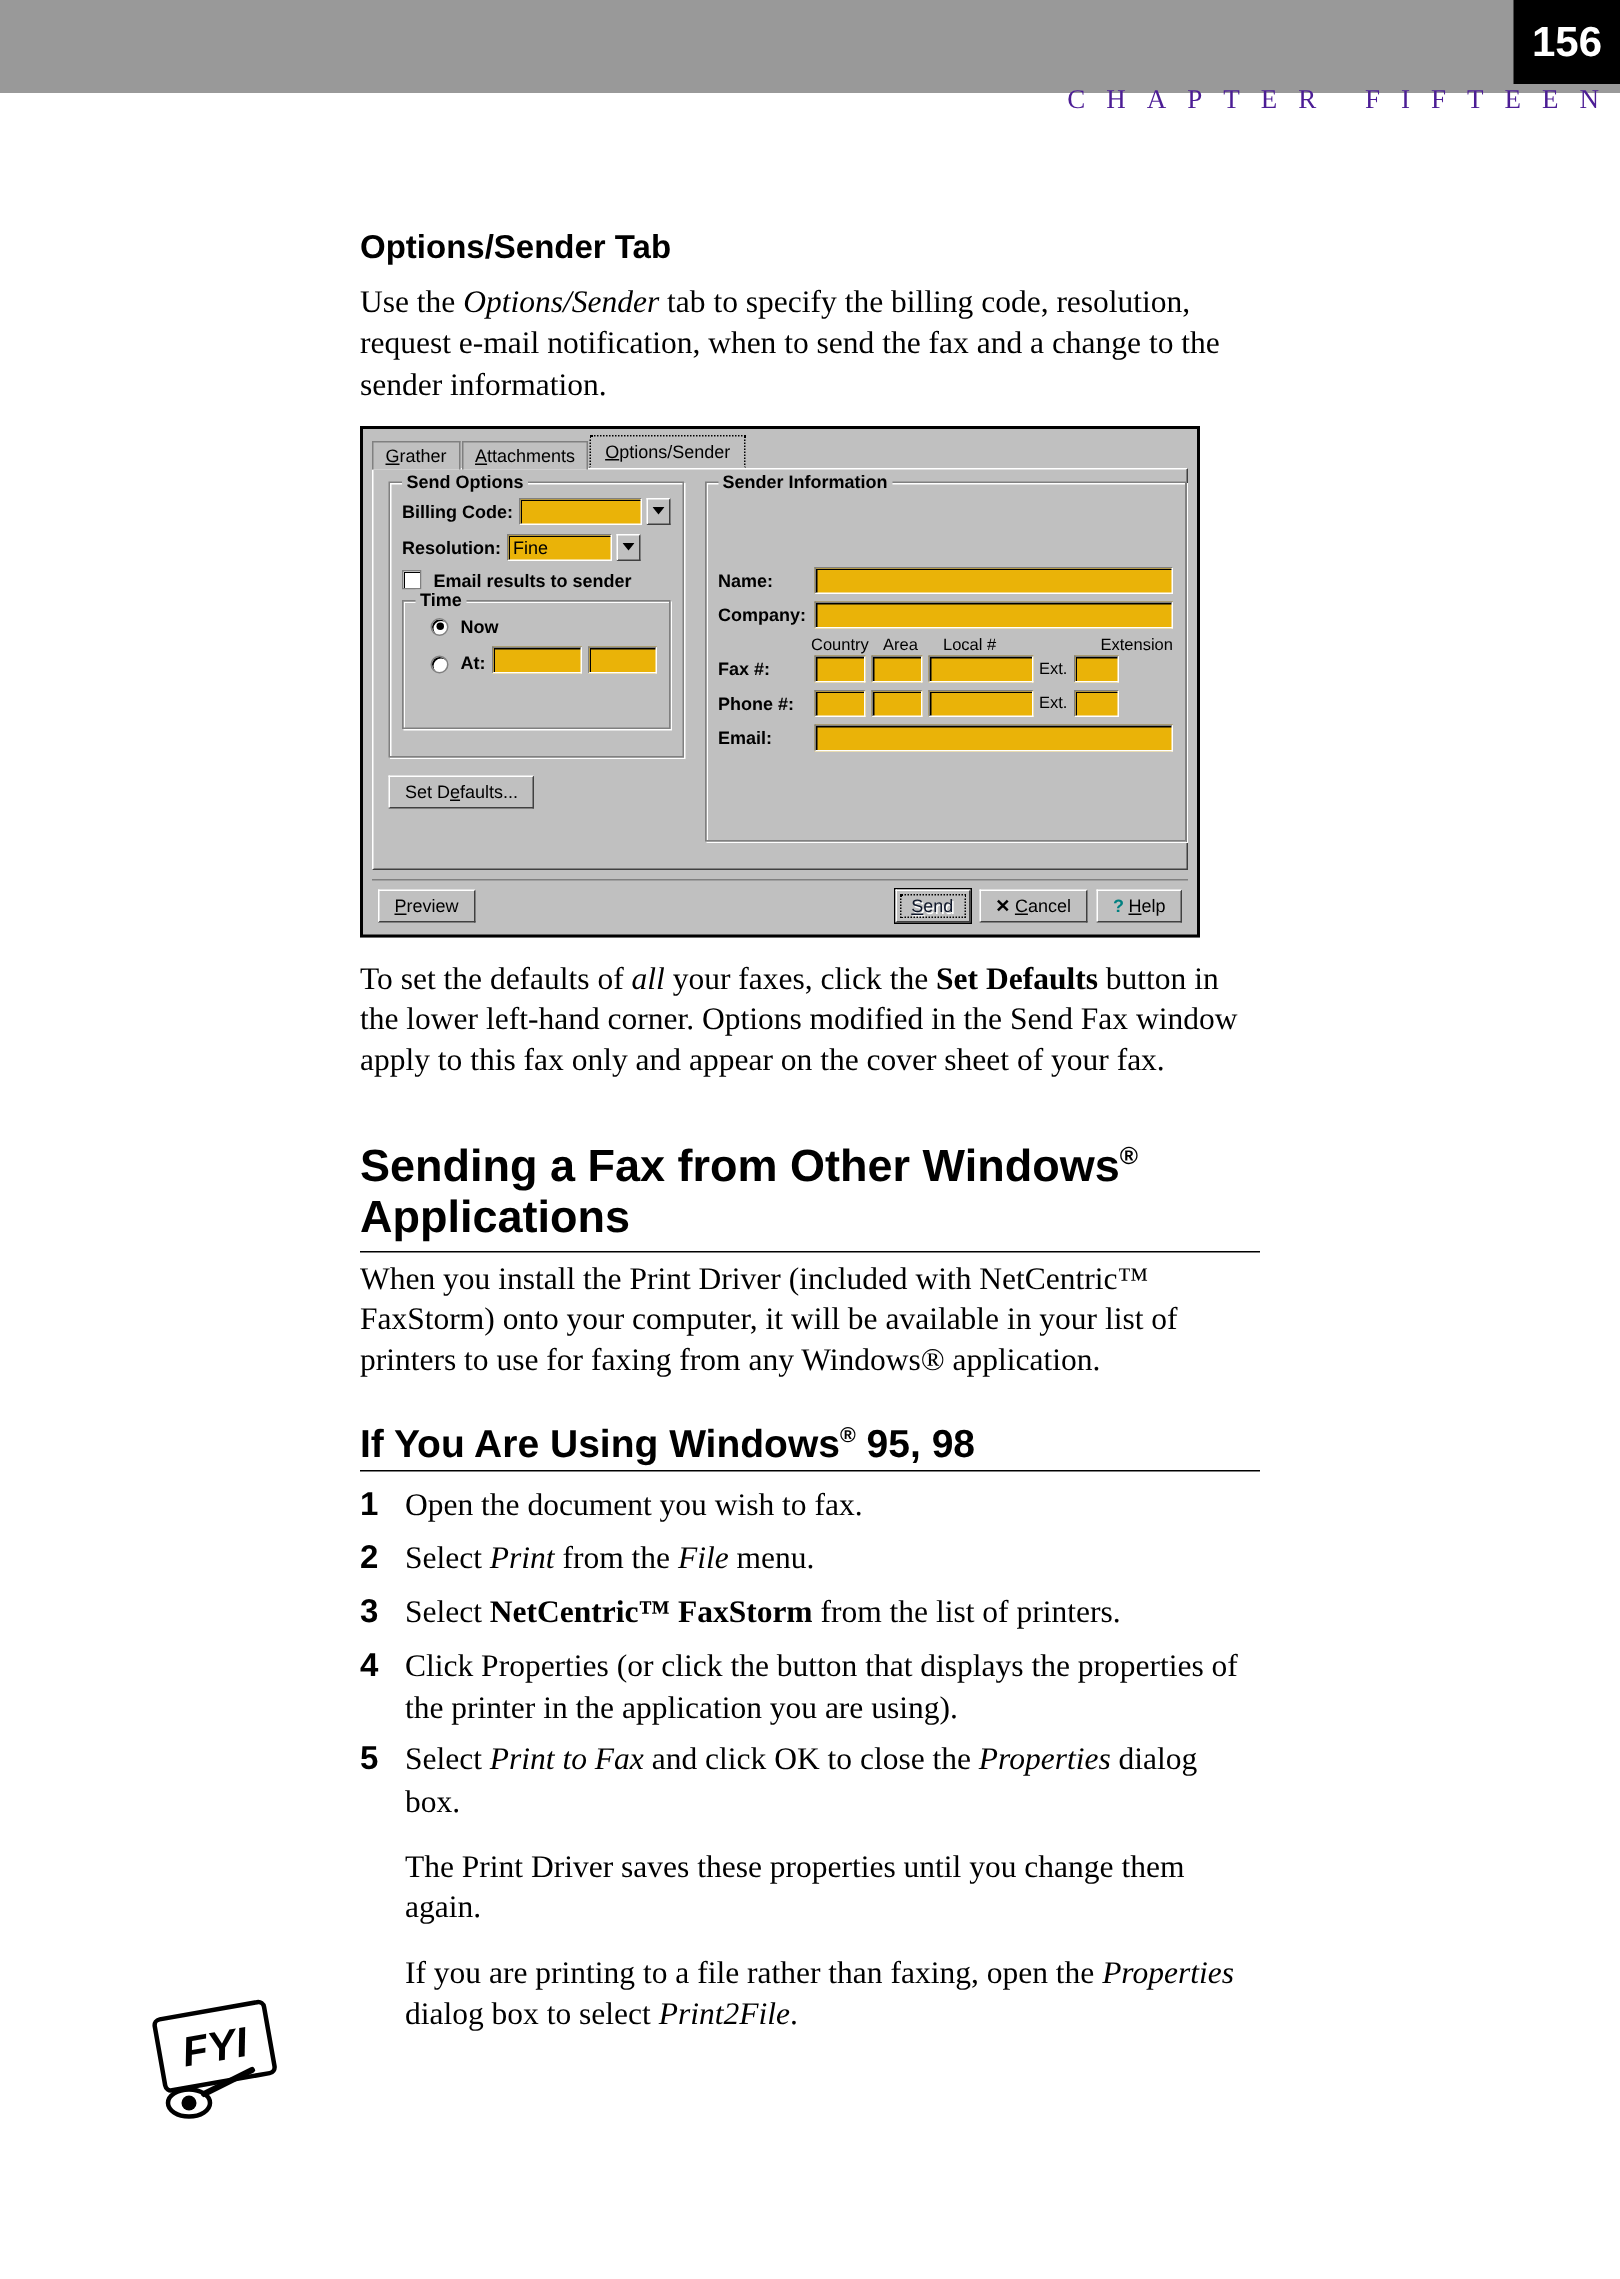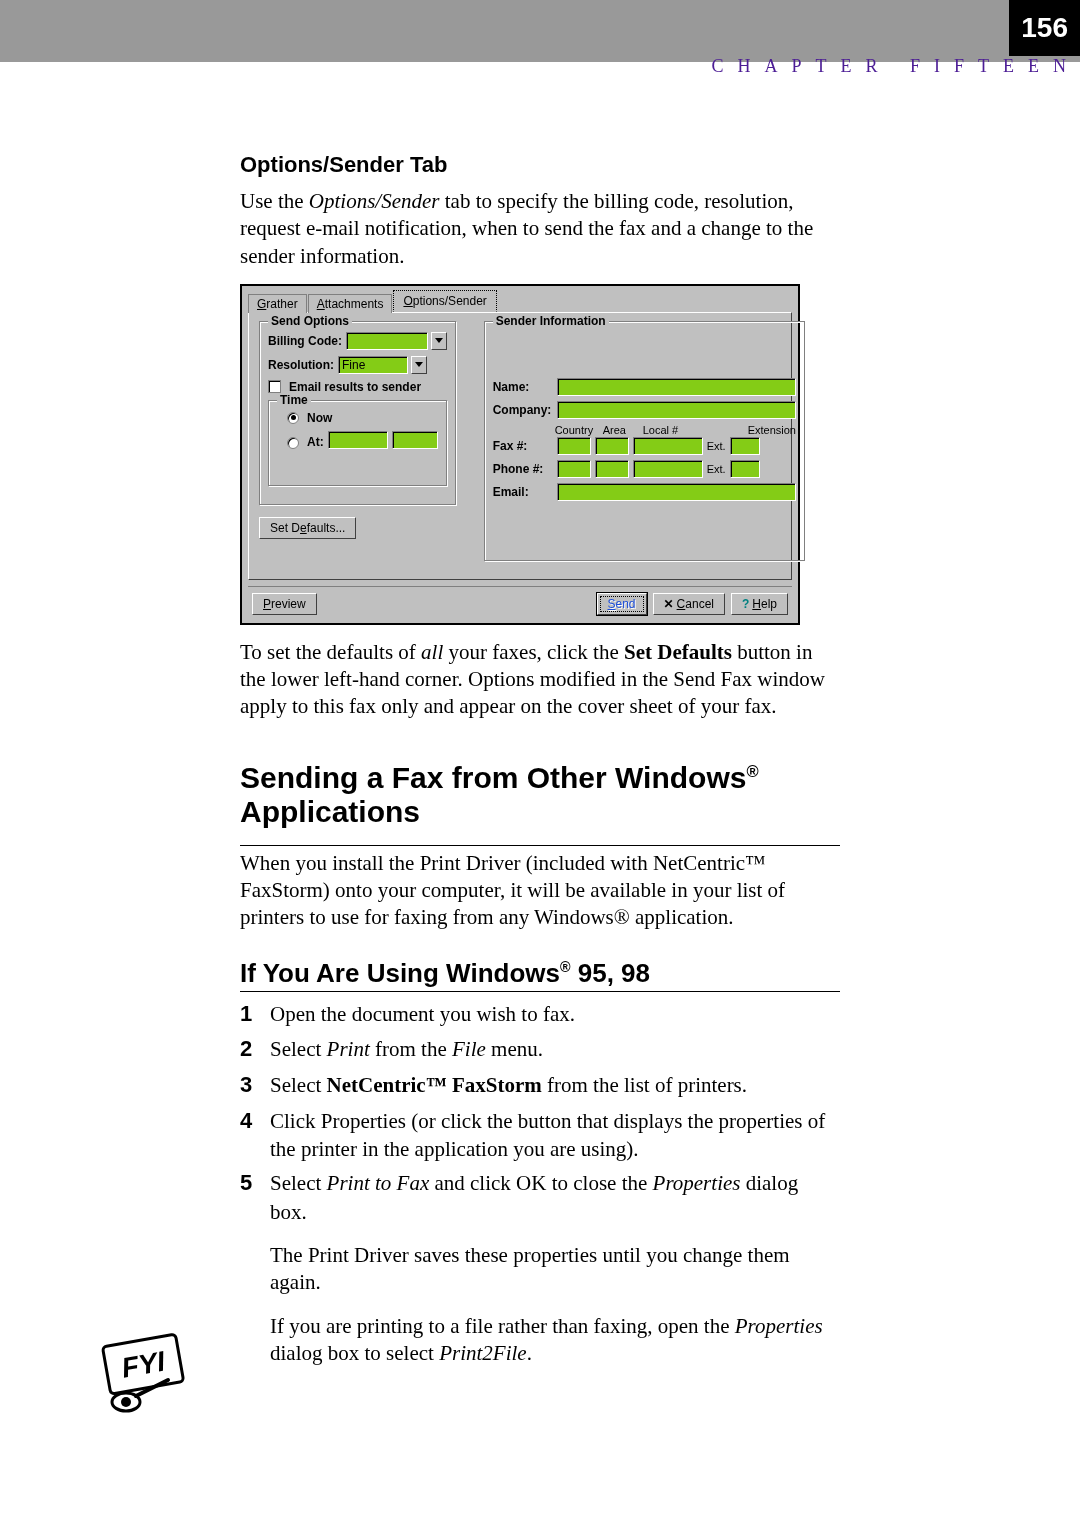--- a/index.html
+++ b/index.html
@@ -111,42 +111,42 @@
   .tab .ul { text-decoration: underline; }
   .tabpage {
     margin: 0 6px 6px 6px;
     border-top: 1px solid #fff;
     border-left: 1px solid #fff;
     border-right: 1px solid #404040;
     border-bottom: 1px solid #404040;
     padding: 8px 10px 10px 10px;
     background: #c0c0c0;
   }
-  .row2 { display: flex; gap: 28px; }
+  .row2 { display: flex; gap: 14px; }
   .col { flex: 1; }
   .group {
     border: 1px solid #808080;
     box-shadow: inset 1px 1px 0 #fff, 1px 1px 0 #fff;
     padding: 10px 8px 10px 8px;
     margin-bottom: 8px;
     position: relative;
   }
   .group-title {
     position: absolute;
     top: -8px;
     left: 8px;
     background: #c0c0c0;
     padding: 0 3px;
     font-weight: bold;
     font-size: 12px;
   }
   .field-row { display: flex; align-items: center; gap: 4px; margin-bottom: 6px; font-weight: bold; }
   .label { font-weight: bold; font-size: 12px; }
   .sunken {
-    background: #84cc16;
+    background: #eab308;
     border: 1px solid #808080;
     border-right-color: #fff;
     border-bottom-color: #fff;
     box-shadow: inset 1px 1px 0 #000;
     height: 18px;
   }
   .combo-btn {
     width: 16px; height: 18px;
     border-top: 1px solid #fff;
     border-left: 1px solid #fff;
@@ -174,37 +174,37 @@
   }
   .btn3d .ul { text-decoration: underline; }
   .bottombar {
     display: flex;
     justify-content: space-between;
     align-items: center;
     padding: 6px 10px 8px 10px;
   }
   .bottom-right { display: flex; gap: 6px; }
   .btn-default { outline: 1px dotted #000; outline-offset: -4px; box-shadow: 0 0 0 1px #000; }
-  .btn-disabled { color: #1d4ed8; text-shadow: 1px 1px 0 #fff; }
+  .btn-disabled { color: #0f172a; text-shadow: 1px 1px 0 #fff; }
   .btn-icon { font-weight: bold; margin-right: 3px; font-family: Arial; }
   .sender-fields { margin-top: 46px; }
   .sender-row { display: flex; align-items: center; margin-bottom: 5px; gap: 4px; }
   .sender-row .label { width: 60px; text-align: left; }
   .col-headers { display: flex; gap: 6px; font-size: 11px; margin-left: 62px; margin-bottom: 1px; }
   .col-headers span:nth-child(1){ width: 42px;}
   .col-headers span:nth-child(2){ width: 34px;}
   .col-headers span:nth-child(3){ width: 72px;}
   .col-headers span:nth-child(4){ flex:1; text-align:left;padding-left:27px;}
   h2.big-heading {
     font-family: Arial, Helvetica, sans-serif;
     font-weight: bold;
     font-size: 30px;
     margin: 40px 0 4px 0;
     border-bottom: 1px solid #000;
-    padding-bottom: 16px;
+    padding-bottom: 5px;
   }
   h2.med-heading {
     font-family: Arial, Helvetica, sans-serif;
     font-weight: bold;
     font-size: 26px;
     margin: 26px 0 4px 0;
     border-bottom: 1px solid #000;
     padding-bottom: 2px;
   }
   sup.reg { font-size: 0.55em; vertical-align: super; }

